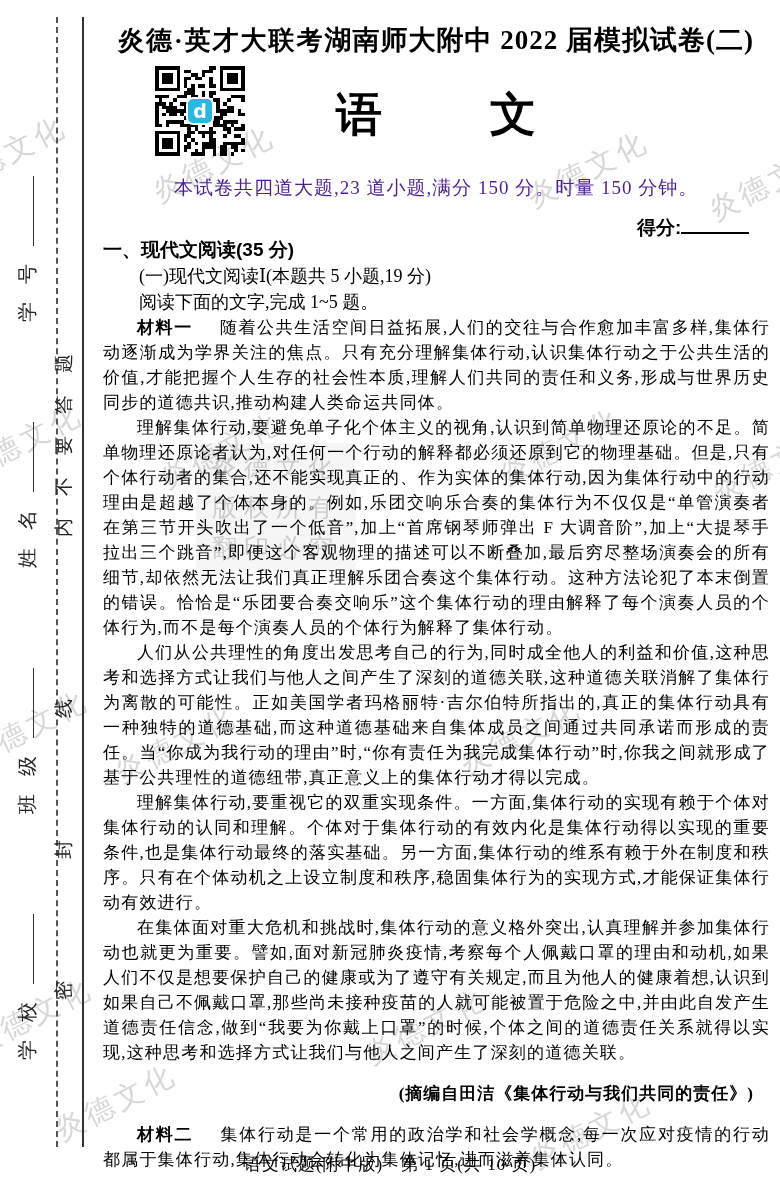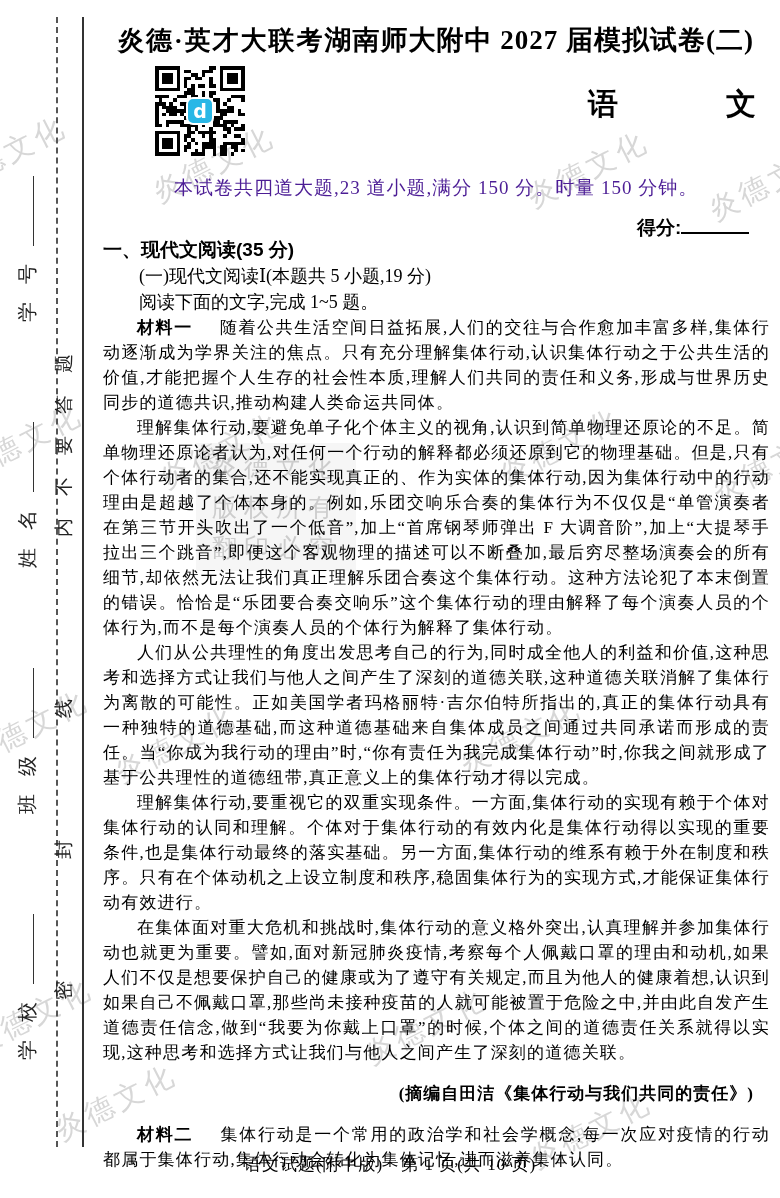--- a/index.html
+++ b/index.html
@@ -68,23 +68,23 @@
   .head-title .exam  { font-size:27px; letter-spacing:1px; }
   .qr { position:absolute; left:155px; top:66px; width:90px; height:90px; z-index:3; }
   .qr svg { display:block; width:90px; height:90px; }
   .qr-logo {
     position:absolute; left:31px; top:31px; width:28px; height:28px;
     background:#29b7e6; border-radius:7px; border:2px solid #fff; box-sizing:border-box;
     color:#fff; font-family:"DejaVu Sans","Liberation Sans",sans-serif;
     font-weight:bold; font-size:19px; line-height:24px; text-align:center;
   }
   .subject {
-    position:absolute; left:84px; top:84px; width:672px; z-index:3;
-    text-align:right; font-family:"Liberation Sans","DejaVu Sans",sans-serif;
-    font-weight:900; font-size:30px; color:#000;
+    position:absolute; left:100px; top:84px; width:672px; z-index:3;
+    text-align:center; font-family:"Liberation Sans","DejaVu Sans",sans-serif;
+    font-weight:900; font-size:46px; color:#000;
   }
   .subject .c2 { margin-left:108px; }
   .exam-info {
     position:absolute; left:100px; top:175px; width:672px; z-index:3;
     text-align:center; font-size:19px; letter-spacing:1px; color:#4c1d95;
   }
   .score {
     position:absolute; left:637px; top:213px; z-index:3;
     font-family:"Liberation Sans","DejaVu Sans",sans-serif;
     font-weight:bold; font-size:19px; color:#000;
@@ -155,21 +155,21 @@
     <span class="fld">班级</span><span class="blank"></span>
     <span class="fld">姓名</span><span class="blank"></span>
     <span class="fld">学号</span><span class="blank"></span>
   </div>
 
   <div class="rot seal-words">
     <span class="seal-wide">密封线</span><span class="seal-tight">内不要答题</span>
   </div>
 
   <div class="head-title">
-    <span class="brand">炎德·英才大联考</span><span class="exam">湖南师大附中 2027 届模拟试卷(二)</span>
+    <span class="brand">炎德·英才大联考</span><span class="exam">湖南师大附中 2022 届模拟试卷(二)</span>
   </div>
 
   <div class="qr">
     <svg id="qr-svg" viewBox="0 0 25 25" shape-rendering="crispEdges">
         <rect x="15" y="0" width="1" height="1" fill="#000"></rect>
         <rect x="16" y="0" width="1" height="1" fill="#000"></rect>
         <rect x="8" y="1" width="1" height="1" fill="#000"></rect>
         <rect x="9" y="1" width="1" height="1" fill="#000"></rect>
         <rect x="13" y="1" width="1" height="1" fill="#000"></rect>
         <rect x="14" y="1" width="1" height="1" fill="#000"></rect>

